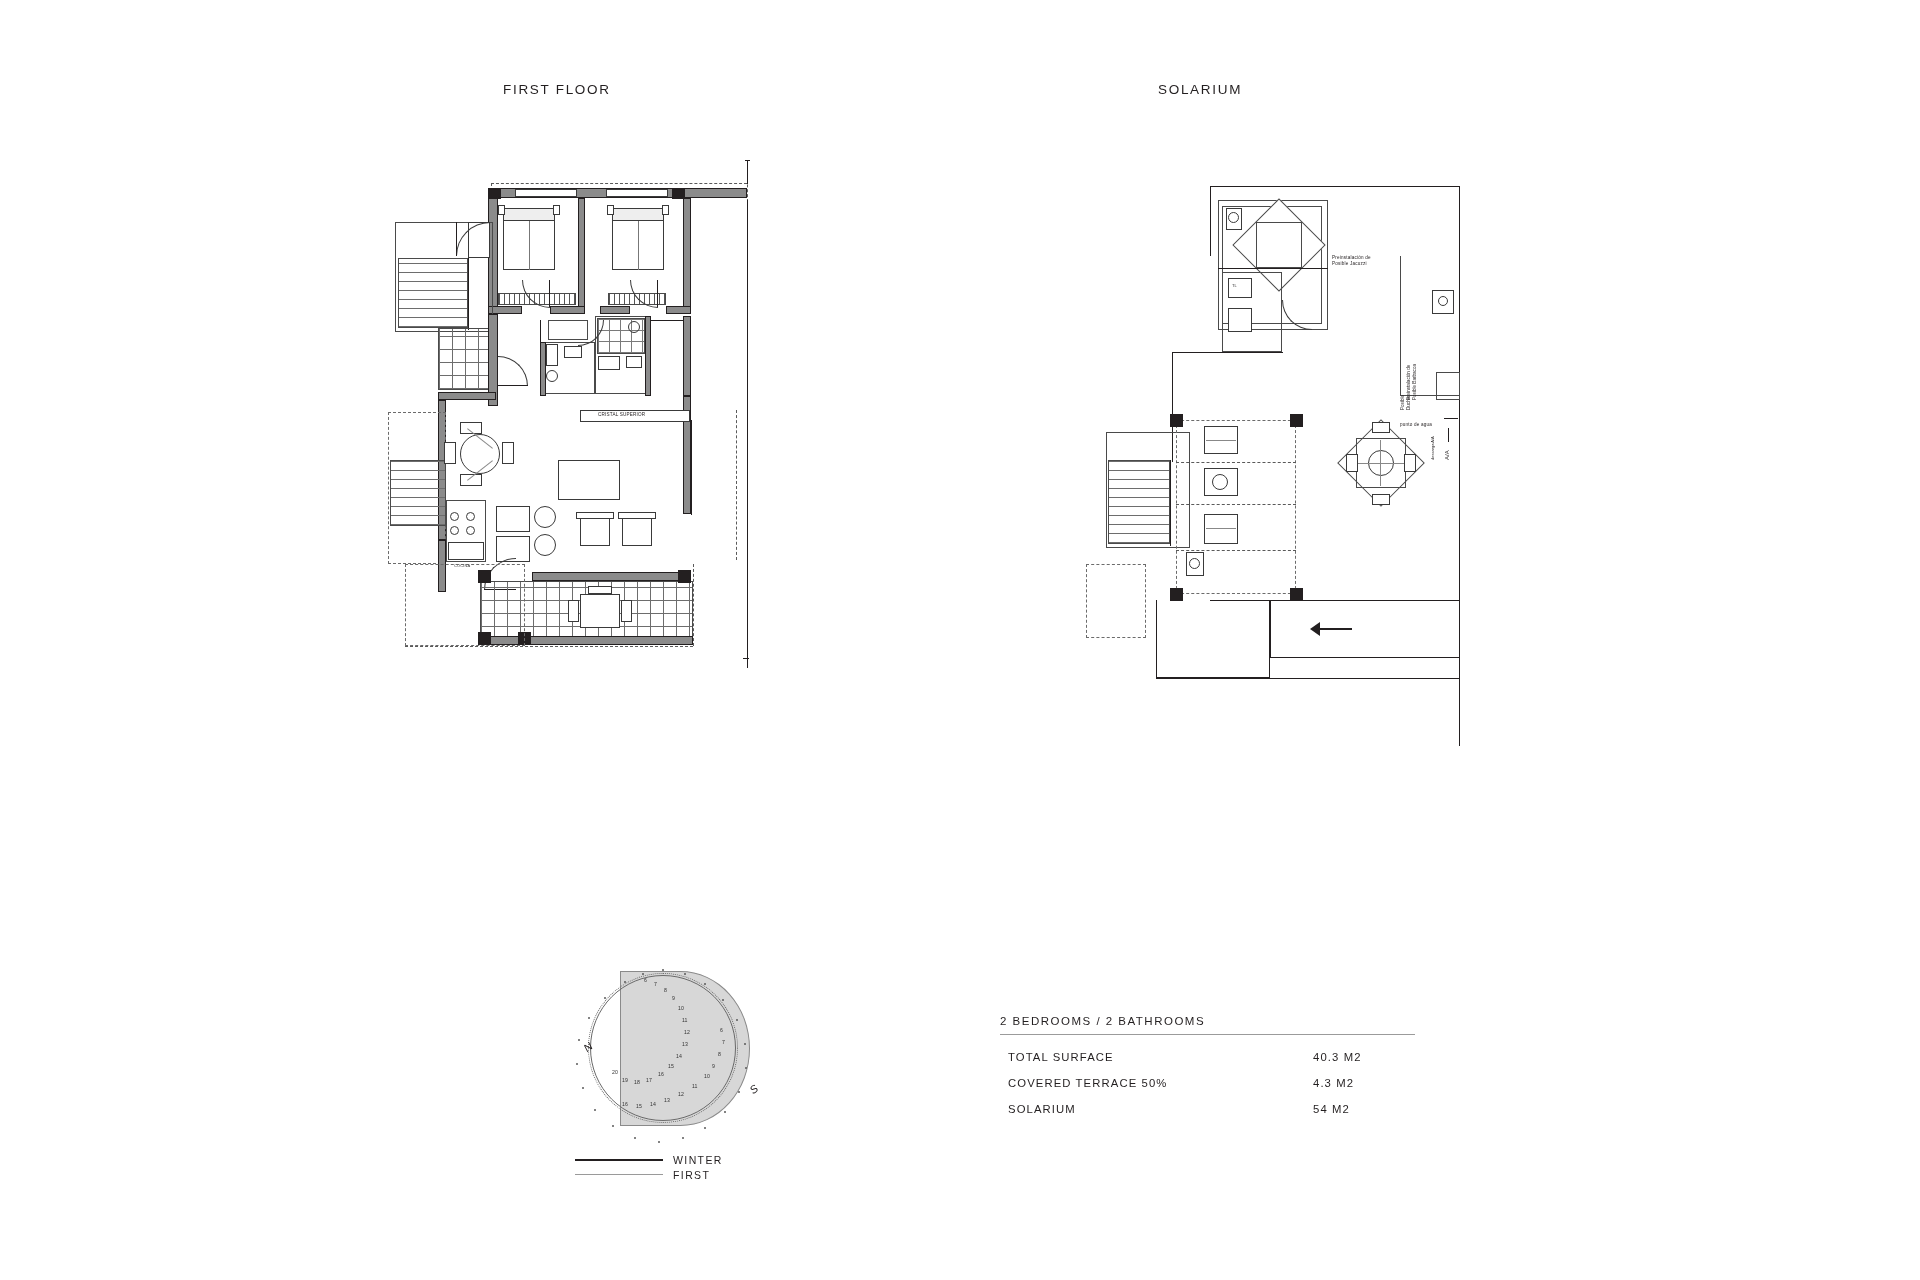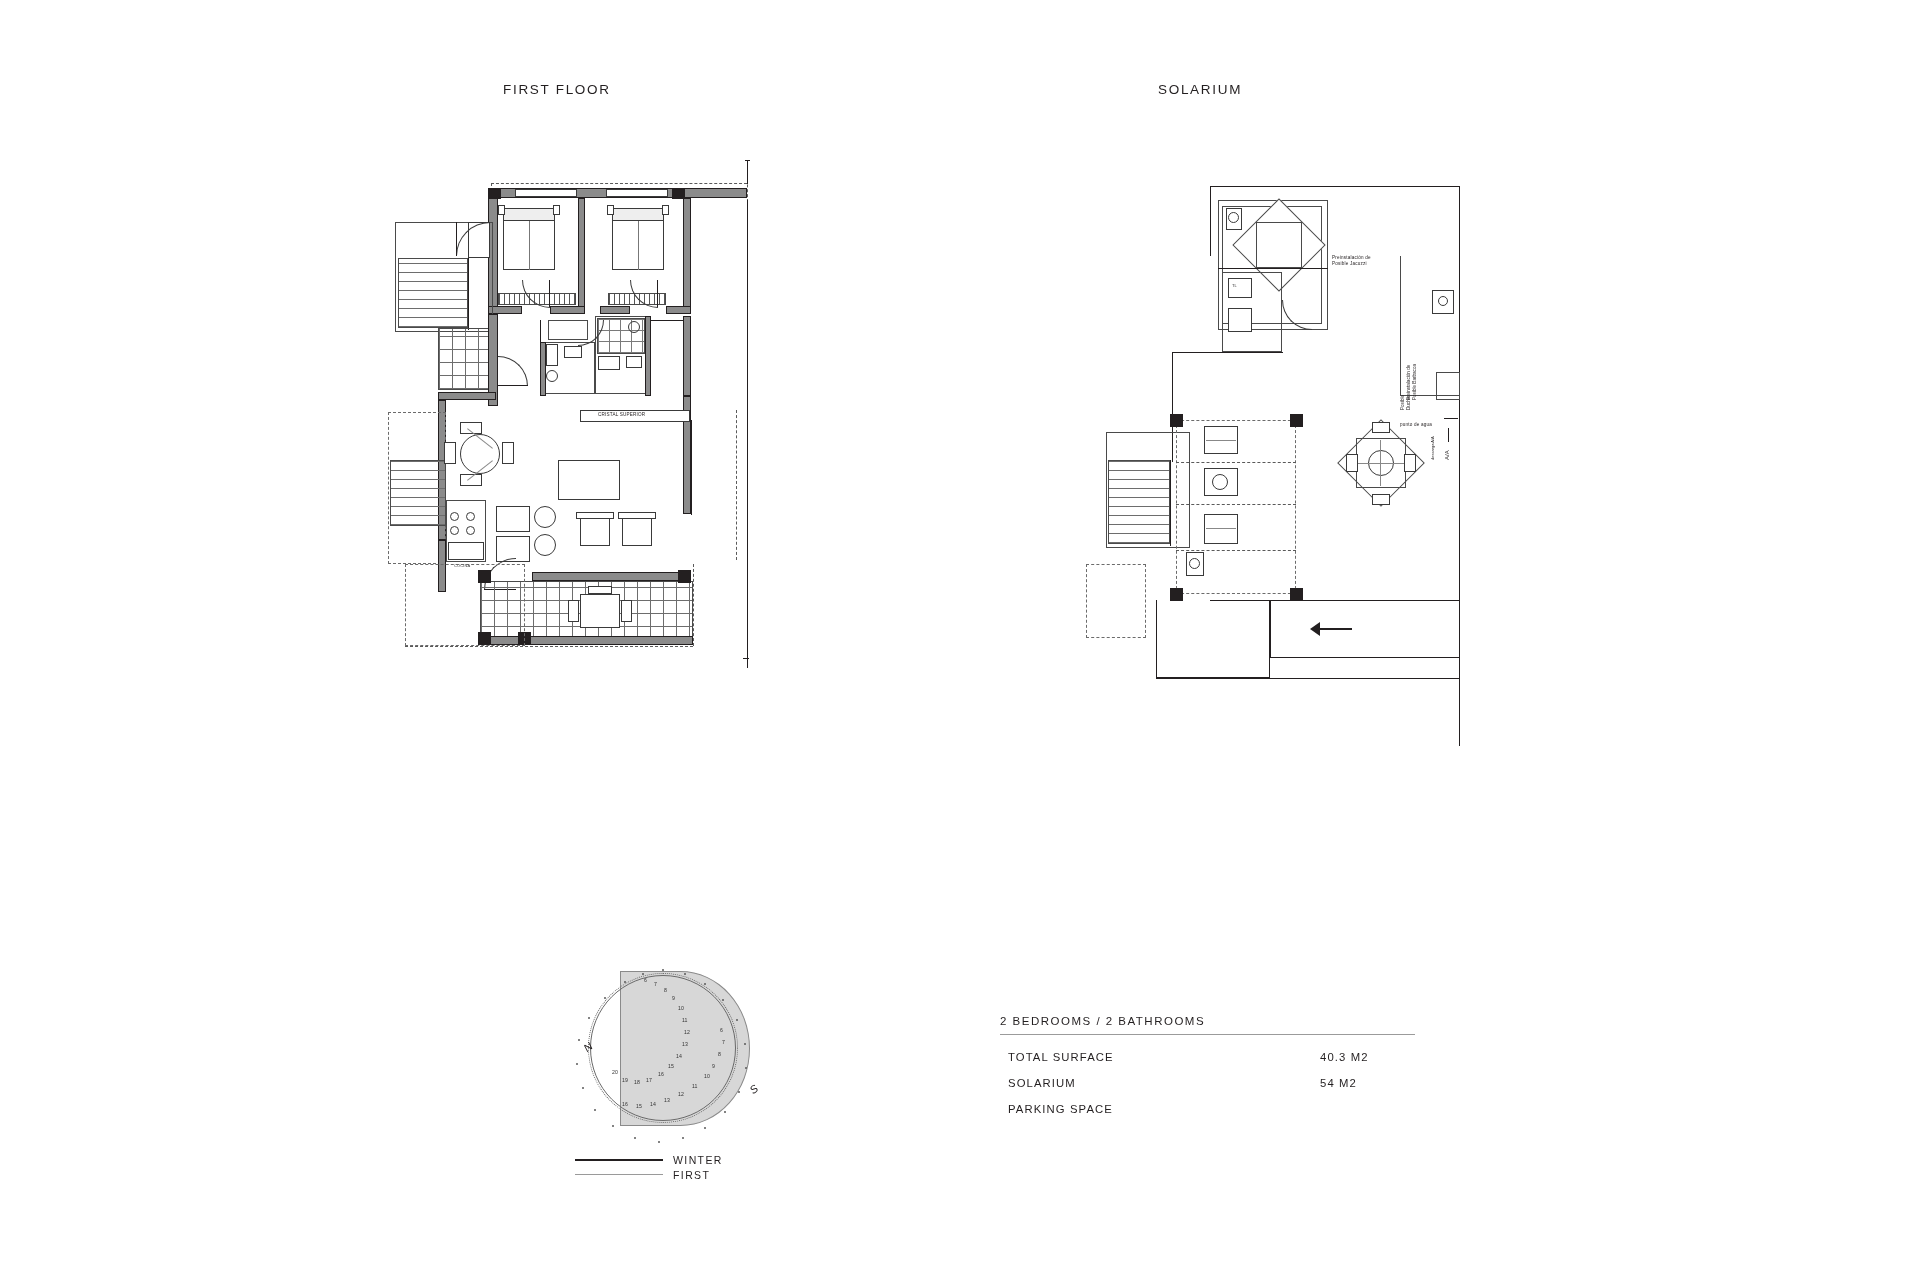--- a/index.html
+++ b/index.html
@@ -48,21 +48,21 @@
   .comp-S{position:absolute;left:190px;top:118px;font-size:11px;font-style:italic;color:#231f20;transform:rotate(-38deg);}
   .legend{position:absolute;left:575px;top:1152px;width:250px;font-size:10.5px;letter-spacing:1.4px;}
   .legend-row{display:flex;align-items:center;height:15px;}
   .legend-line-a{width:88px;height:0;border-top:2px solid #231f20;margin-right:10px;}
   .legend-line-b{width:88px;height:0;border-top:1px solid #9a9a9a;margin-right:10px;}
 
   
   .spec{position:absolute;left:1000px;top:1015px;width:430px;}
   .spec-title{font-size:11.5px;letter-spacing:1.5px;color:#231f20;padding-bottom:7px;}
   .spec-rule{border-top:1px solid #9b9b9b;width:415px;margin-bottom:9px;}
-  .spec-row{display:flex;font-size:11.3px;letter-spacing:1.1px;height:26px;align-items:center;justify-content:space-between;}
+  .spec-row{display:flex;font-size:11.3px;letter-spacing:1.1px;height:26px;align-items:center;}
   .spec-label{width:305px;padding-left:8px;}
   .spec-val{width:110px;}
 </style>
 </head>
 <body>
 
 <div class="sheet">
 
   <div class="plan-title" style="left:503px;top:82px;">FIRST FLOOR</div>
   <div class="plan-title" style="left:1158px;top:82px;">SOLARIUM</div>
@@ -366,22 +366,22 @@
 
   <div class="spec">
     <div class="spec-title">2 BEDROOMS / 2 BATHROOMS</div>
     <div class="spec-rule"></div>
 
     <div class="spec-row">
       <div class="spec-label">TOTAL SURFACE</div>
       <div class="spec-val">40.3 M2</div>
     </div>
     <div class="spec-row">
+      <div class="spec-label">COVERED TERRACE  50%</div>
+      <div class="spec-val">4.3 M2</div>
+    </div>
+    <div class="spec-row">
       <div class="spec-label">SOLARIUM</div>
       <div class="spec-val">54 M2</div>
     </div>
-    <div class="spec-row">
-      <div class="spec-label">PARKING SPACE</div>
-      <div class="spec-val"></div>
-    </div>
   </div>
 
 </div>
 
 </body></html>

